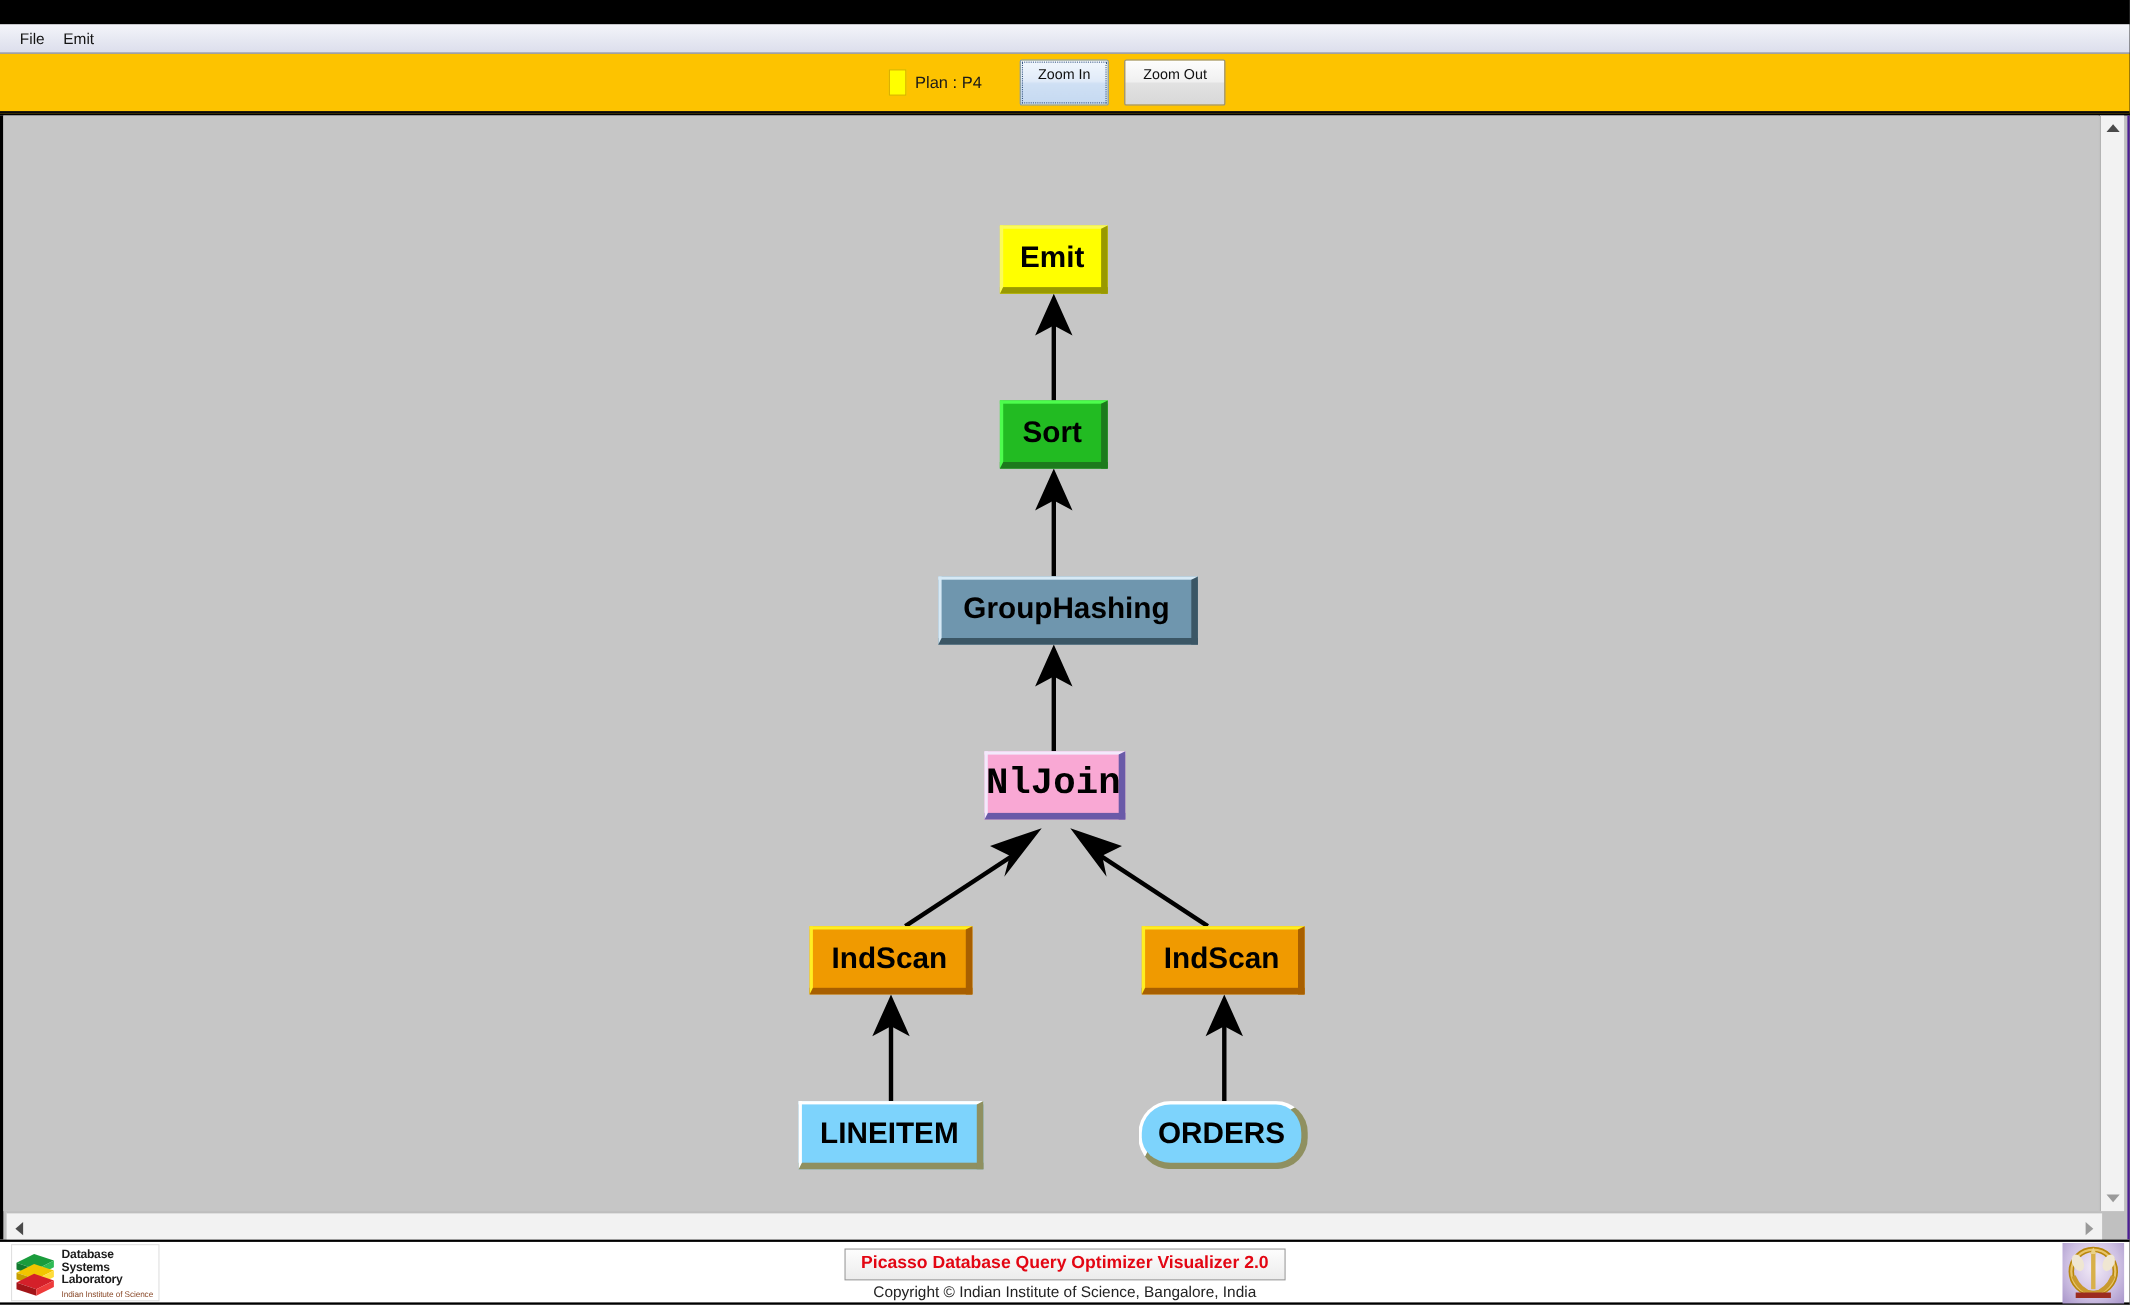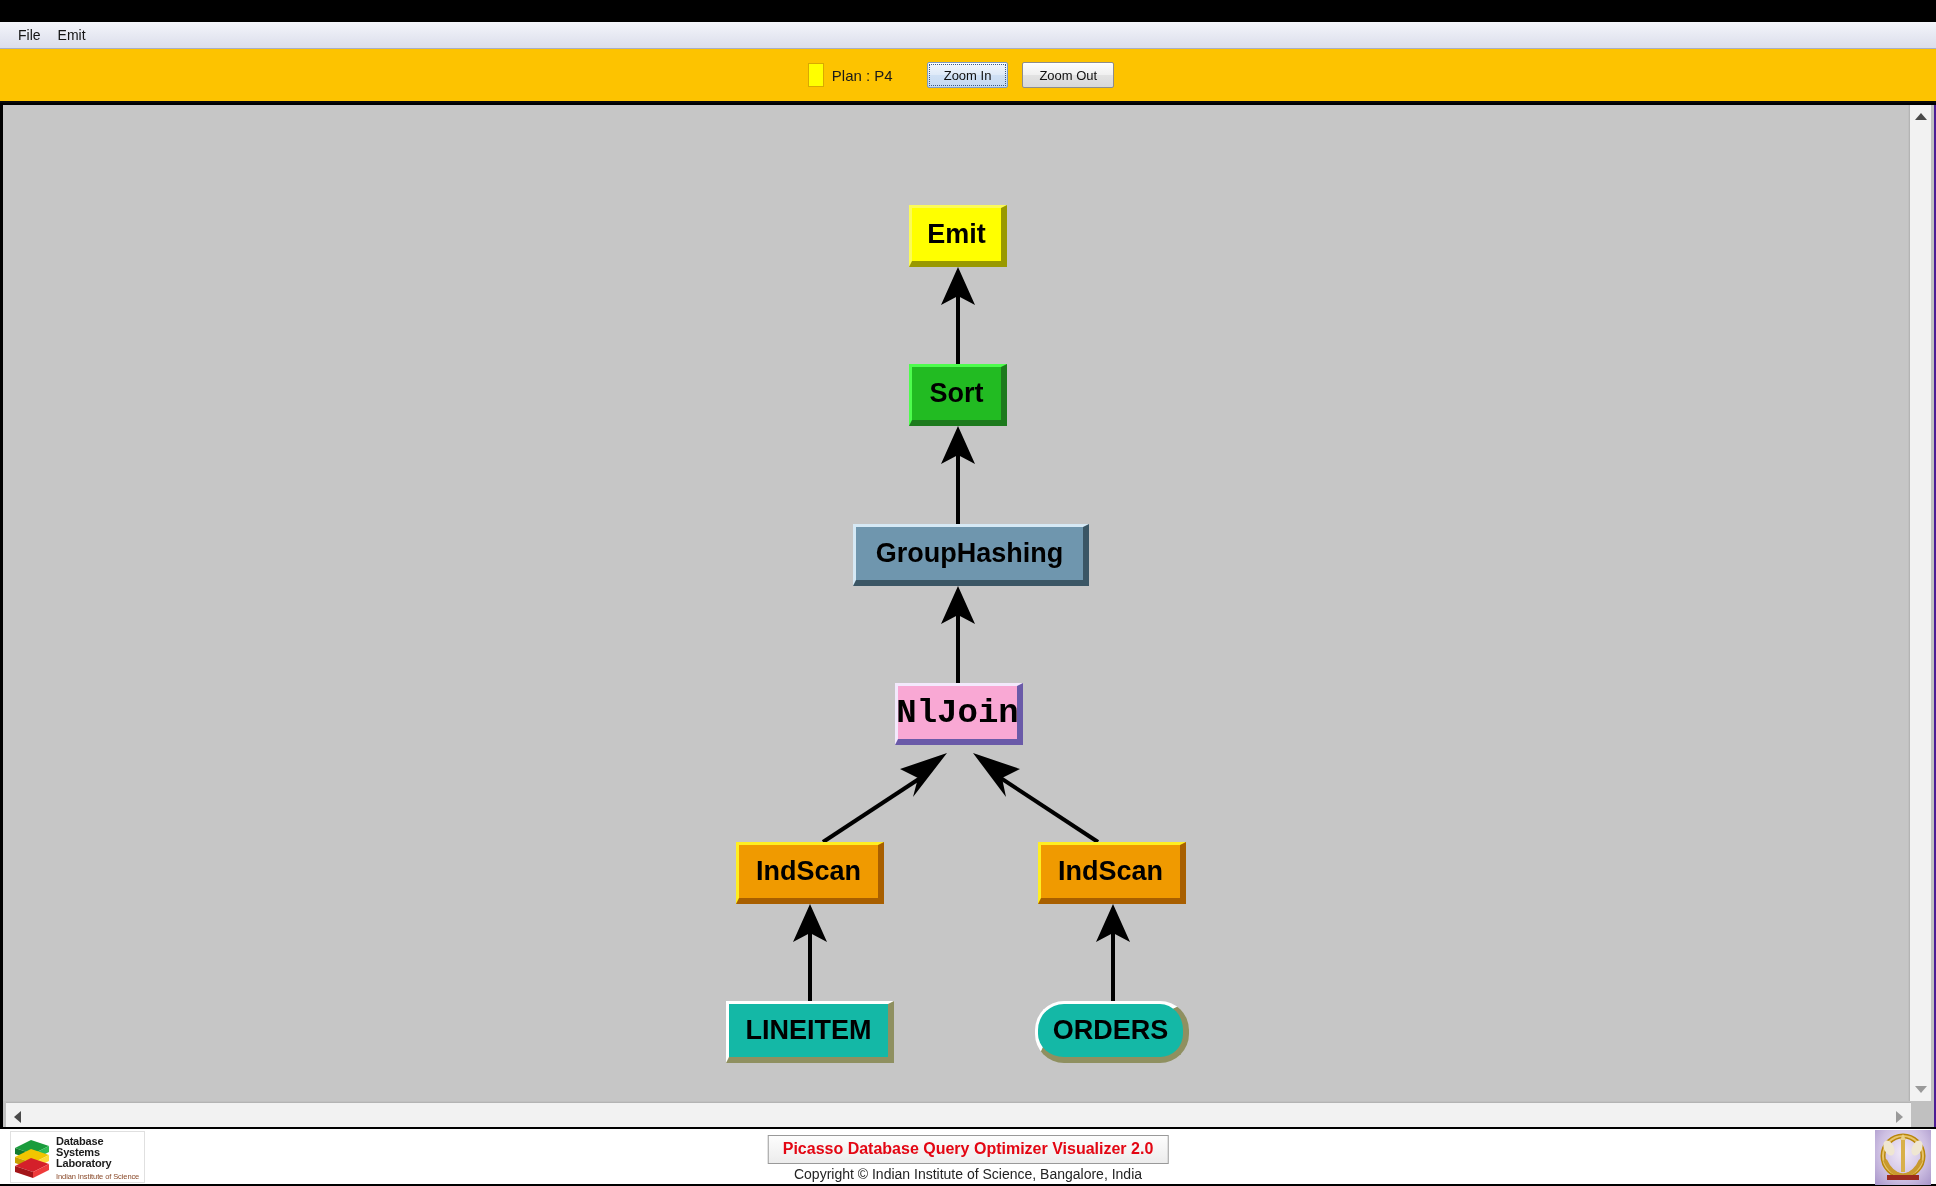--- a/index.html
+++ b/index.html
@@ -74,21 +74,21 @@
     margin-right: 34px;
     white-space: nowrap;
   }
   .tb-button {
     font-family: "Liberation Sans", sans-serif;
     font-size: 13px;
     color: #101010;
     background: linear-gradient(to bottom, #fdfdfd 0%, #f0f0f0 48%, #e2e2e2 52%, #d8d8d8 100%);
     border: 1px solid #8d8d8d;
     border-radius: 2px;
-    padding: 5px 16px 4px 16px;
+    padding: 5px 16px 20px 16px;
     margin-right: 14px;
     cursor: pointer;
     box-shadow: inset 0 1px 0 #ffffff;
   }
   .tb-button.focused {
     background: linear-gradient(to bottom, #f2f7fd 0%, #dfeaf8 48%, #cfe0f4 52%, #c5d9f1 100%);
     border: 1px solid #7a9bc4;
     outline: 1px dotted #3b5a86;
     outline-offset: -3px;
   }
@@ -218,21 +218,21 @@
   }
   .node-indscan {
     background: #f09a00;
     border-top: 3px solid #ffee22;
     border-left: 3px solid #ffee22;
     border-right: 6px solid #a85f00;
     border-bottom: 6px solid #a85f00;
     font-size: 27px;
   }
   .node-table {
-    background: #14b8a6;
+    background: #7dd3fc;
     border-top: 3px solid #ffffff;
     border-left: 3px solid #ffffff;
     border-right: 6px solid #8f9060;
     border-bottom: 6px solid #8f9060;
     font-size: 27px;
   }
 
   #edges {
     position: absolute;
     left: 0;

